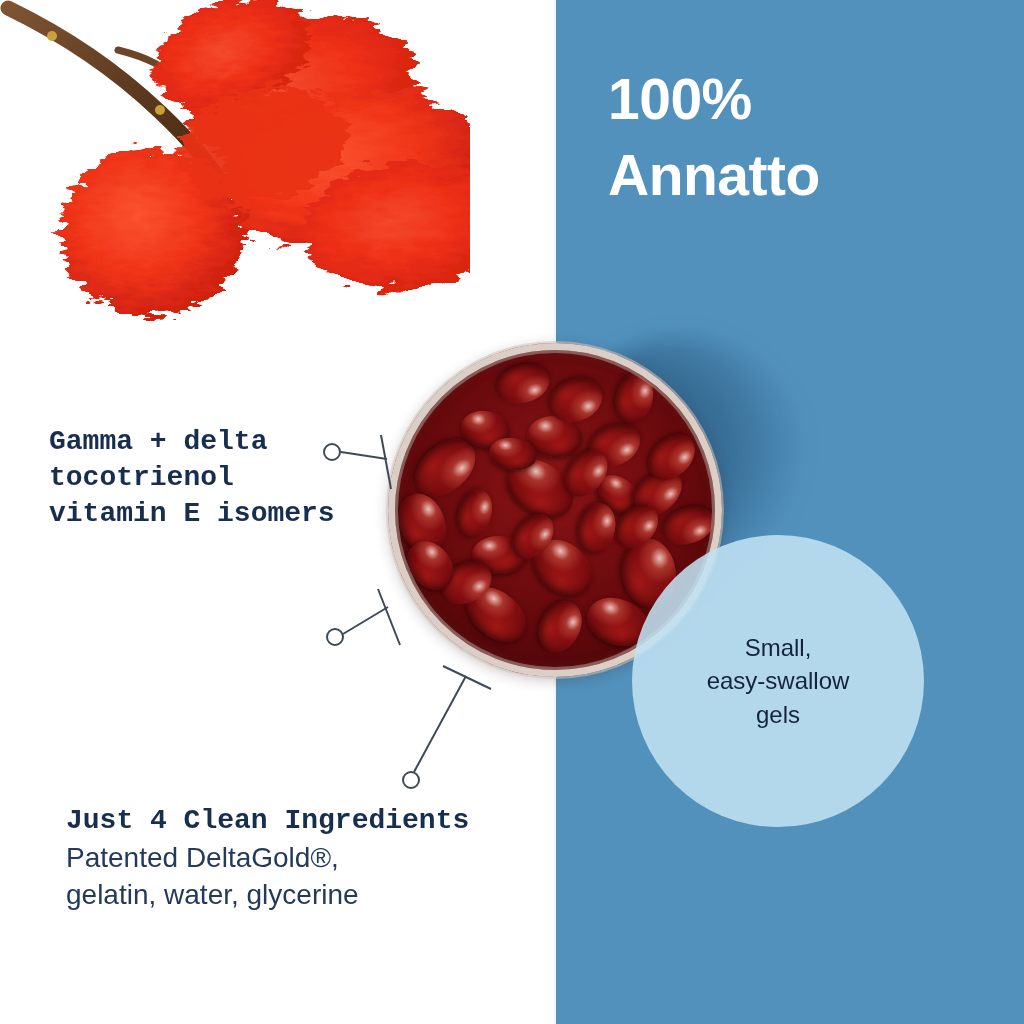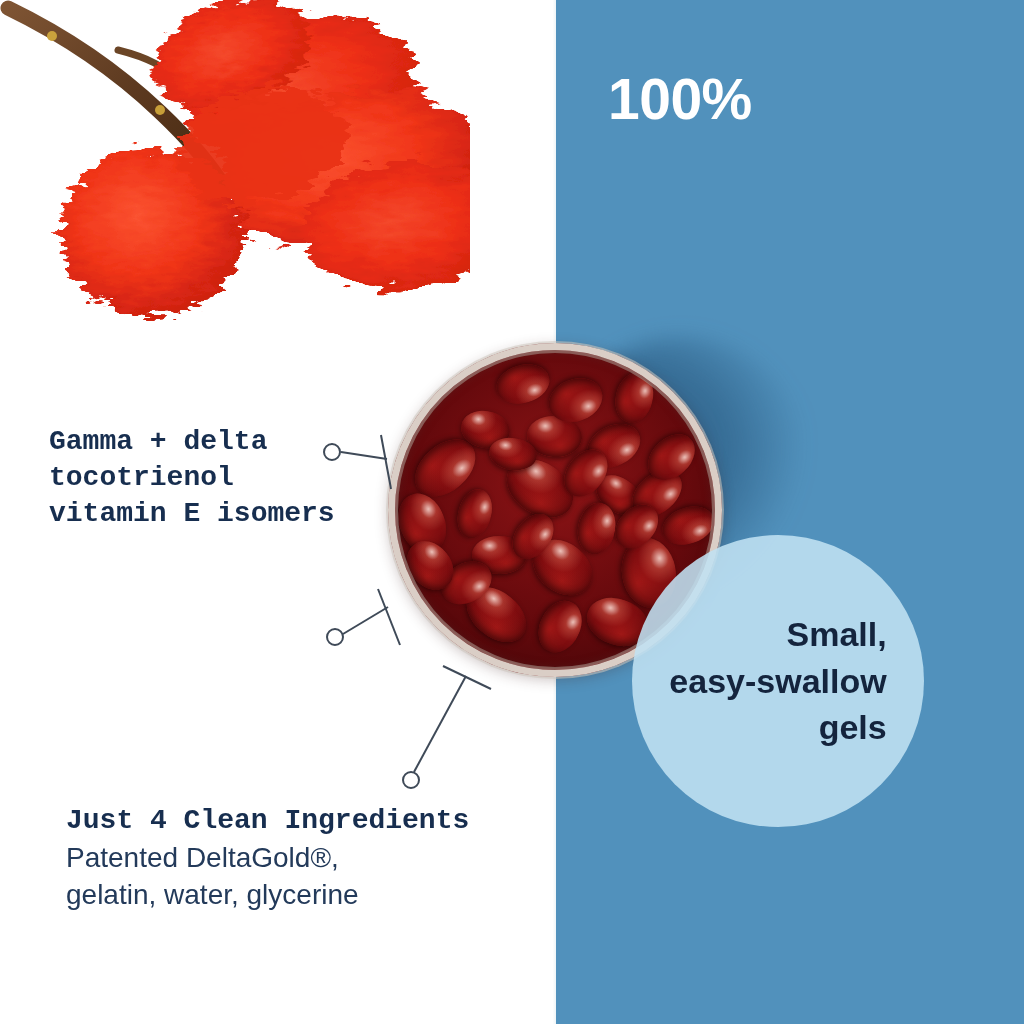--- a/index.html
+++ b/index.html
@@ -89,23 +89,22 @@
   
   .blue-circle {
     position:absolute; left:632px; top:535px;
     width:292px; height:292px;
     border-radius:50%;
     background:rgba(192,225,242,.88);
     display:flex; align-items:center; justify-content:center;
   }
   .blue-circle-text {
     color:#14243d;
-    font-size:34px; line-height:1.38; text-align:right;
+    font-size:24px; line-height:1.38; text-align:center;
     white-space:pre-line;
-    font-weight:bold;
   }
 
   
   .callout { position:absolute; color:#172e4f; }
   .callout .head {
     font-weight:bold; font-size:28px; line-height:1.28;
     white-space:pre-line;
     font-family:Liberation Mono, monospace;
   }
   .callout .sub {
@@ -221,20 +220,21 @@
       <path d="M378 589 L400 645"></path>
 
       <circle cx="411" cy="780" r="8"></circle>
       <path d="M414 772 L466 676"></path>
       <path d="M443 666 L491 689"></path>
     </g>
   </svg>
 
   <div class="headline">
     <span>100%</span>
+    <span>Annatto</span>
   </div>
 
   <div class="blue-circle">
     <div class="blue-circle-text">Small,
 easy-swallow
 gels</div>
   </div>
 
   <div class="callout" id="callout-1">
     <div class="head">Gamma + delta

